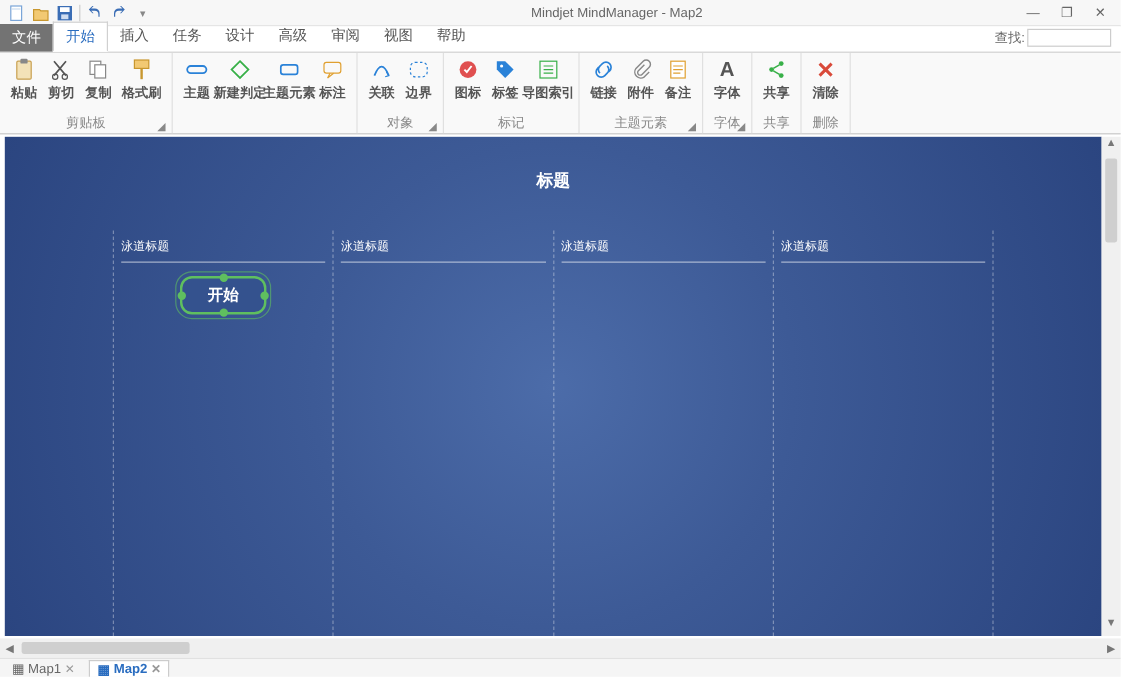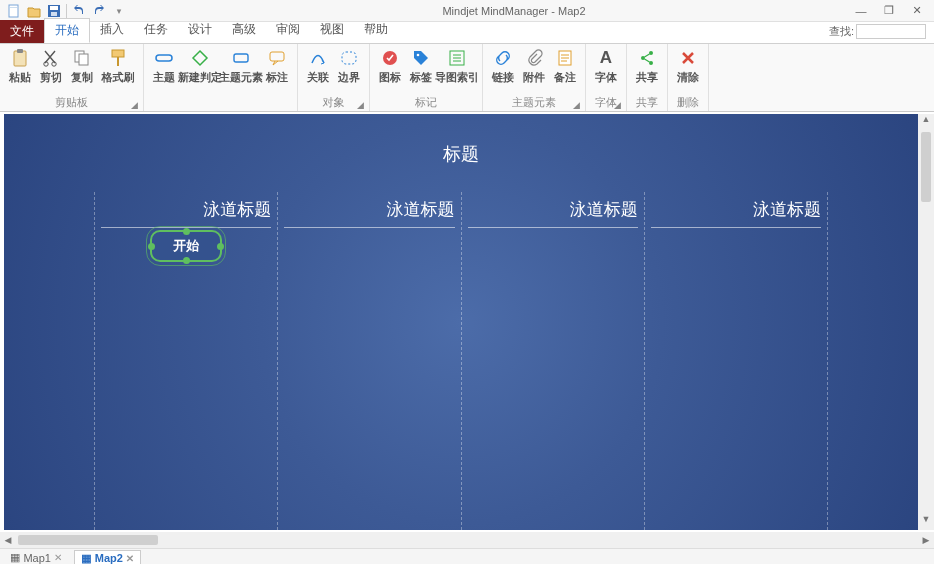--- a/index.html
+++ b/index.html
@@ -9,44 +9,44 @@
 .titlebar { height: 22px; background: #f7f7f7; border-bottom: 1px solid #e0e0e0; display: flex; align-items: center; position: relative; }
 .qat { display: flex; gap: 4px; padding: 0 6px; align-items: center; }
 .qat .ic { width: 16px; height: 16px; display: flex; align-items: center; justify-content: center; cursor: pointer; }
 .titlebar .app-title { position: absolute; left: 50%; transform: translateX(-50%); font-size: 11px; color: #666; margin-left: 47px; }
 .win-controls { position: absolute; right: 4px; display: flex; gap: 2px; }
 .win-controls span { width: 26px; height: 16px; display: flex; align-items: center; justify-content: center; font-size: 11px; color: #666; cursor: pointer; }
 
 
 .ribbon-tabs { height: 22px; background: #fff; border-bottom: 1px solid #d0d0d0; display: flex; align-items: flex-end; position: relative; }
 .ribbon-tabs .tab { padding: 3px 10px; font-size: 12px; color: #555; cursor: pointer; }
-.ribbon-tabs .tab.file { background: #7f1d1d; color: #fff; margin-top: 36px; }
+.ribbon-tabs .tab.file { background: #737373; color: #fff; margin-top: 36px; }
 .ribbon-tabs .tab.active { color: #2a6dc0; border: 1px solid #d0d0d0; border-bottom: 1px solid #fff; background: #fff; }
 .search-box { position: absolute; right: 8px; top: 2px; display: flex; align-items: center; font-size: 11px; color: #666; }
 .search-box input { width: 70px; height: 15px; font-size: 11px; border: 1px solid #ccc; margin-left: 2px; }
 
 
 .ribbon { height: 68px; background: #f9f9f9; border-bottom: 1px solid #c9c9c9; display: flex; }
 .group { border-right: 1px solid #e0e0e0; padding: 2px 5px 0 5px; display: flex; flex-direction: column; justify-content: space-between; }
 .group .buttons { display: flex; gap: 1px; }
 .group .btn { width: 30px; display: flex; flex-direction: column; align-items: center; cursor: pointer; padding: 2px 1px; }
 .group .btn.wide { width: 40px; }
 .group .btn .bi { width: 20px; height: 20px; display: flex; align-items: center; justify-content: center; font-size: 15px; }
 .group .btn .bl { font-size: 11px; color: #555; text-align: center; margin-top: 2px; white-space: nowrap; font-weight: bold; }
 .group .gl { font-size: 11px; color: #888; text-align: center; padding-bottom: 1px; position: relative; }
 .group .gl .launcher { position: absolute; right: 0; bottom: 1px; font-size: 9px; color: #888; cursor: pointer; }
 
 
 .canvas-wrap { position: relative; height: 420px; }
 .canvas { position: absolute; left: 4px; right: 16px; top: 2px; bottom: 2px; background: radial-gradient(circle at 50% 50%, #4c6ca9 0%, #3d5a96 40%, #2b4580 100%); overflow: hidden; }
-.map-title { position: absolute; top: 28px; left: 50%; transform: translateX(-50%); color: #fff; font-size: 18px; font-weight: normal; }
+.map-title { position: absolute; top: 28px; left: 50%; transform: translateX(-50%); color: #fff; font-size: 14px; font-weight: bold; }
 .lanes { position: absolute; top: 78px; left: 90px; right: 90px; bottom: 0; display: flex; }
 .lane { flex: 1; position: relative; border-left: 1px dashed rgba(255,255,255,0.35); }
 .lane:last-child { border-right: 1px dashed rgba(255,255,255,0.35); }
-.lane-header { color: #fff; text-align: right; font-size: 17px; padding: 6px 0 6px 0; border-bottom: 1px solid rgba(255,255,255,0.55); margin: 0 6px 6px 6px; font-family: Liberation Mono, monospace; }
+.lane-header { color: #fff; text-align: left; font-size: 10px; padding: 6px 0 6px 0; border-bottom: 1px solid rgba(255,255,255,0.55); margin: 0 6px 6px 6px; font-family: Liberation Mono, monospace; }
 .topic { position: absolute; top: 38px; left: 50%; transform: translateX(-50%); }
 .topic-inner { width: 72px; height: 32px; border: 2px solid #5fbf5f; border-radius: 10px; background: #34528e; color: #fff; display: flex; align-items: center; justify-content: center; font-size: 13px; font-weight: bold; position: relative; }
 .topic-inner::before { content: ""; position: absolute; inset: -6px; border: 1px solid #5fbf5f; border-radius: 14px; opacity: 0.6; }
 .handle { position: absolute; width: 7px; height: 7px; background: #5fbf5f; border-radius: 50%; }
 .h1 { top: -4px; left: 50%; margin-left: -3px; } .h2 { bottom: -4px; left: 50%; margin-left: -3px; }
 .h3 { left: -4px; top: 50%; margin-top: -3px; } .h4 { right: -4px; top: 50%; margin-top: -3px; }
 
 .vscroll { position: absolute; right: 0; top: 2px; bottom: 2px; width: 16px; background: #f0f0f0; }
 .vscroll .arrow { height: 16px; text-align: center; font-size: 9px; color: #777; cursor: pointer; }
 .vscroll .thumb { position: absolute; left: 3px; right: 3px; top: 18px; height: 70px; background: #cfcfcf; border-radius: 2px; }

